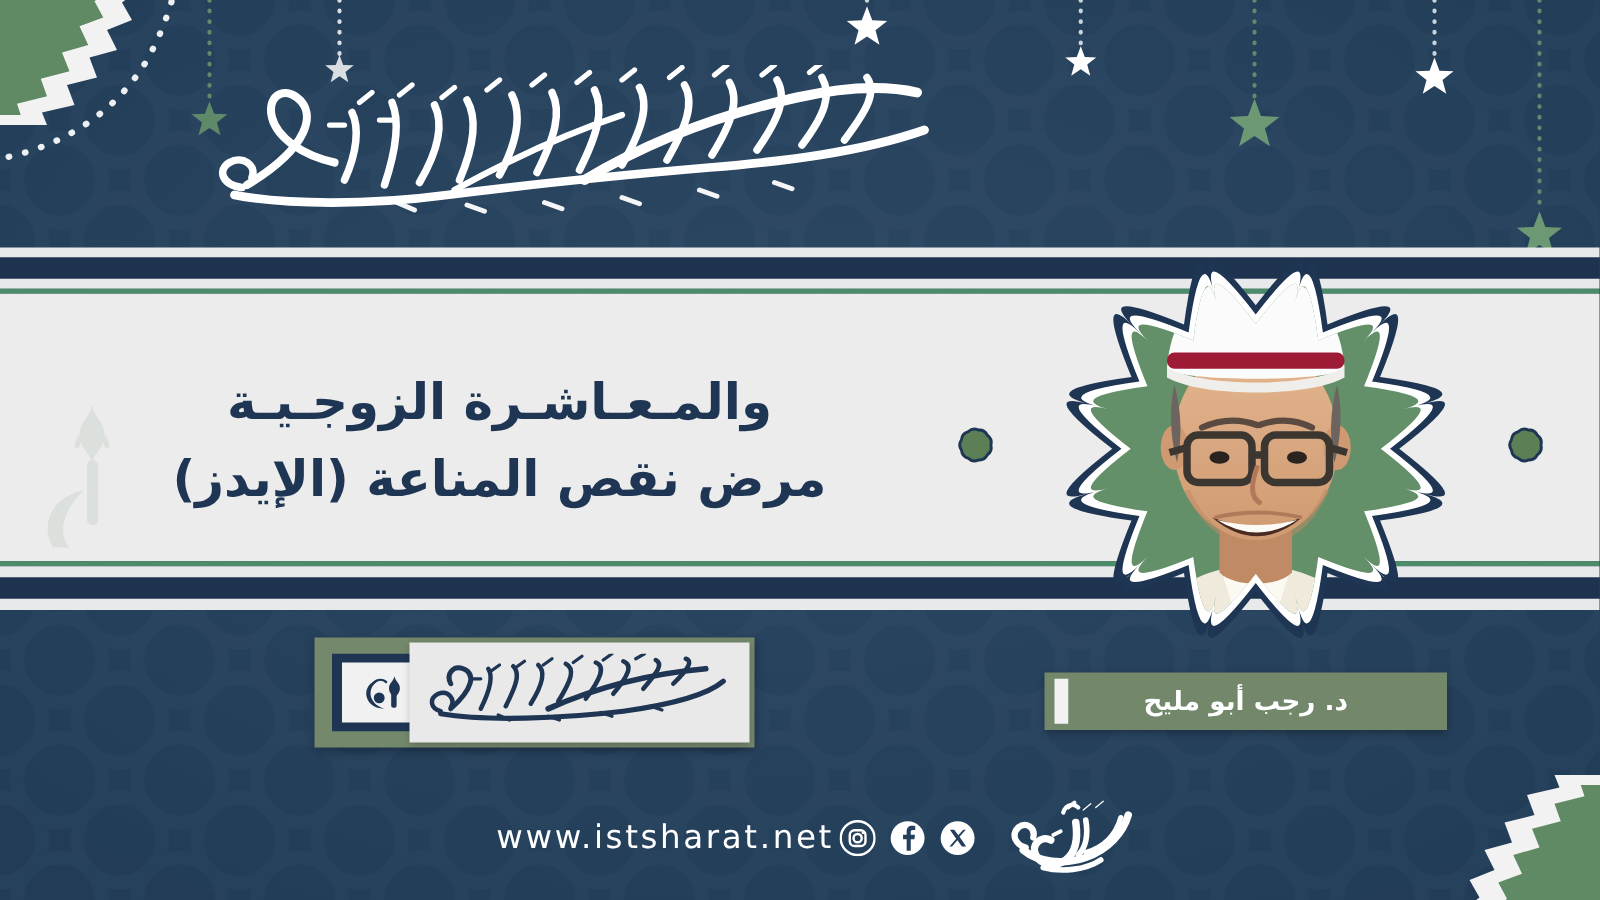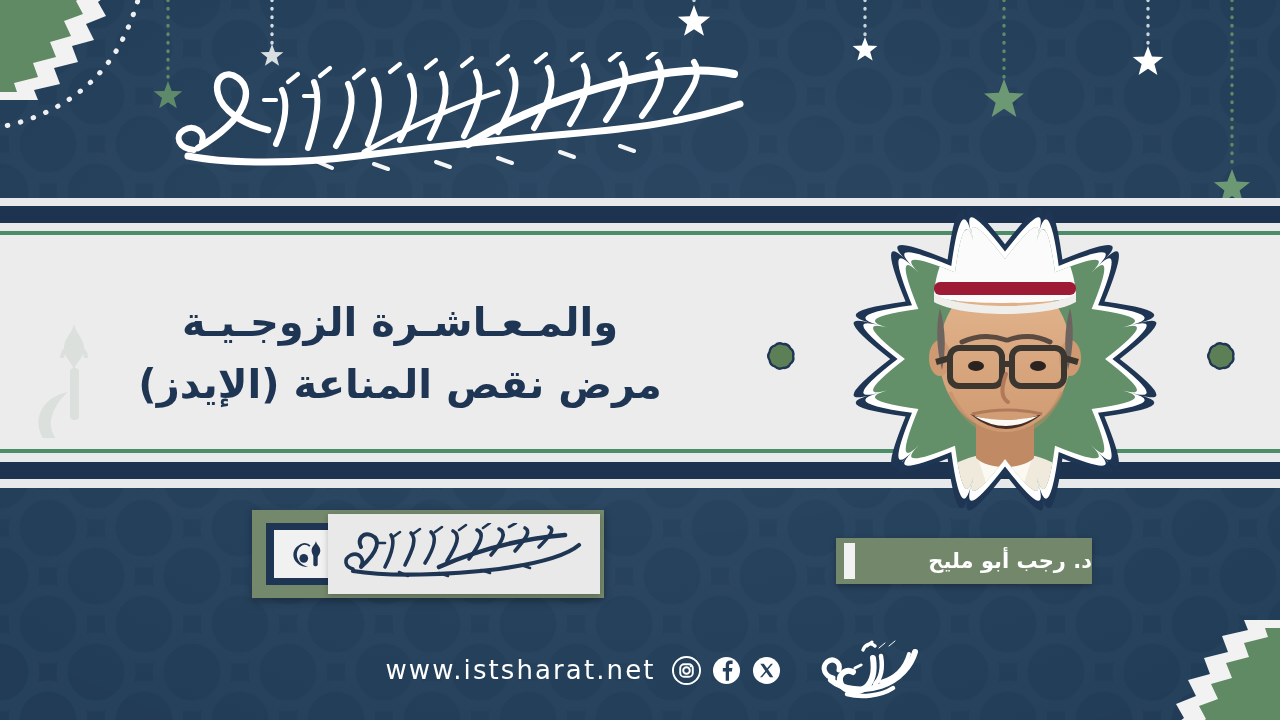--- a/index.html
+++ b/index.html
@@ -56,41 +56,41 @@
     letter-spacing:0px;white-space:nowrap;
     font-family:"DejaVu Sans","Liberation Sans",sans-serif;
   }
 
   
   .portrait{position:absolute;left:822px;top:176px;width:366px;height:366px;}
   .portrait svg{position:absolute;inset:0;}
 
   
   .nameplate{
-    position:absolute;left:836px;top:538px;width:256px;height:46px;
-    background:#73886a;display:flex;align-items:center;
+    position:absolute;left:836px;top:538px;width:322px;height:46px;
+    background:#73886a;display:flex;align-items:center;justify-content:center;
     box-shadow:0 2px 6px rgba(0,0,0,.28);
   }
   .nameplate .accent{position:absolute;left:8px;top:5px;width:11px;height:36px;background:#f2f2f2;}
   .nameplate .nm{color:#ffffff;font-size:21px;font-weight:bold;letter-spacing:.3px;}
 
   
   .progbadge{position:absolute;left:252px;top:510px;width:352px;height:88px;}
   .pb-green{position:absolute;left:0;top:0;width:352px;height:88px;background:#74886b;
             box-shadow:0 3px 8px rgba(0,0,0,.3);}
   .pb-navyframe{position:absolute;left:14px;top:13px;width:86px;height:62px;background:#1e3553;}
   .pb-logo{position:absolute;left:22px;top:20px;width:70px;height:48px;background:#f1f1f1;
            display:flex;align-items:center;justify-content:center;}
   .pb-white{position:absolute;left:76px;top:4px;width:272px;height:80px;background:#e9e9e9;
             display:flex;align-items:center;justify-content:center;
             box-shadow:0 2px 6px rgba(0,0,0,.22);}
 
   
   .footer{position:absolute;left:0;top:620px;width:1280px;height:100px;
-          display:flex;align-items:center;justify-content:center;gap:16px;}
+          display:flex;align-items:center;justify-content:center;gap:4px;}
   .mag-logo{width:104px;height:64px;margin-left:22px;}
   .socials{display:flex;align-items:center;gap:11px;direction:ltr;}
   .soc{width:29px;height:29px;}
   .site-url{
     color:#ffffff;font-size:26px;letter-spacing:2.1px;direction:ltr;
     margin-left:28px;font-family:"DejaVu Sans","Liberation Sans",sans-serif;
   }
 </style>
 </head>
 <body>

